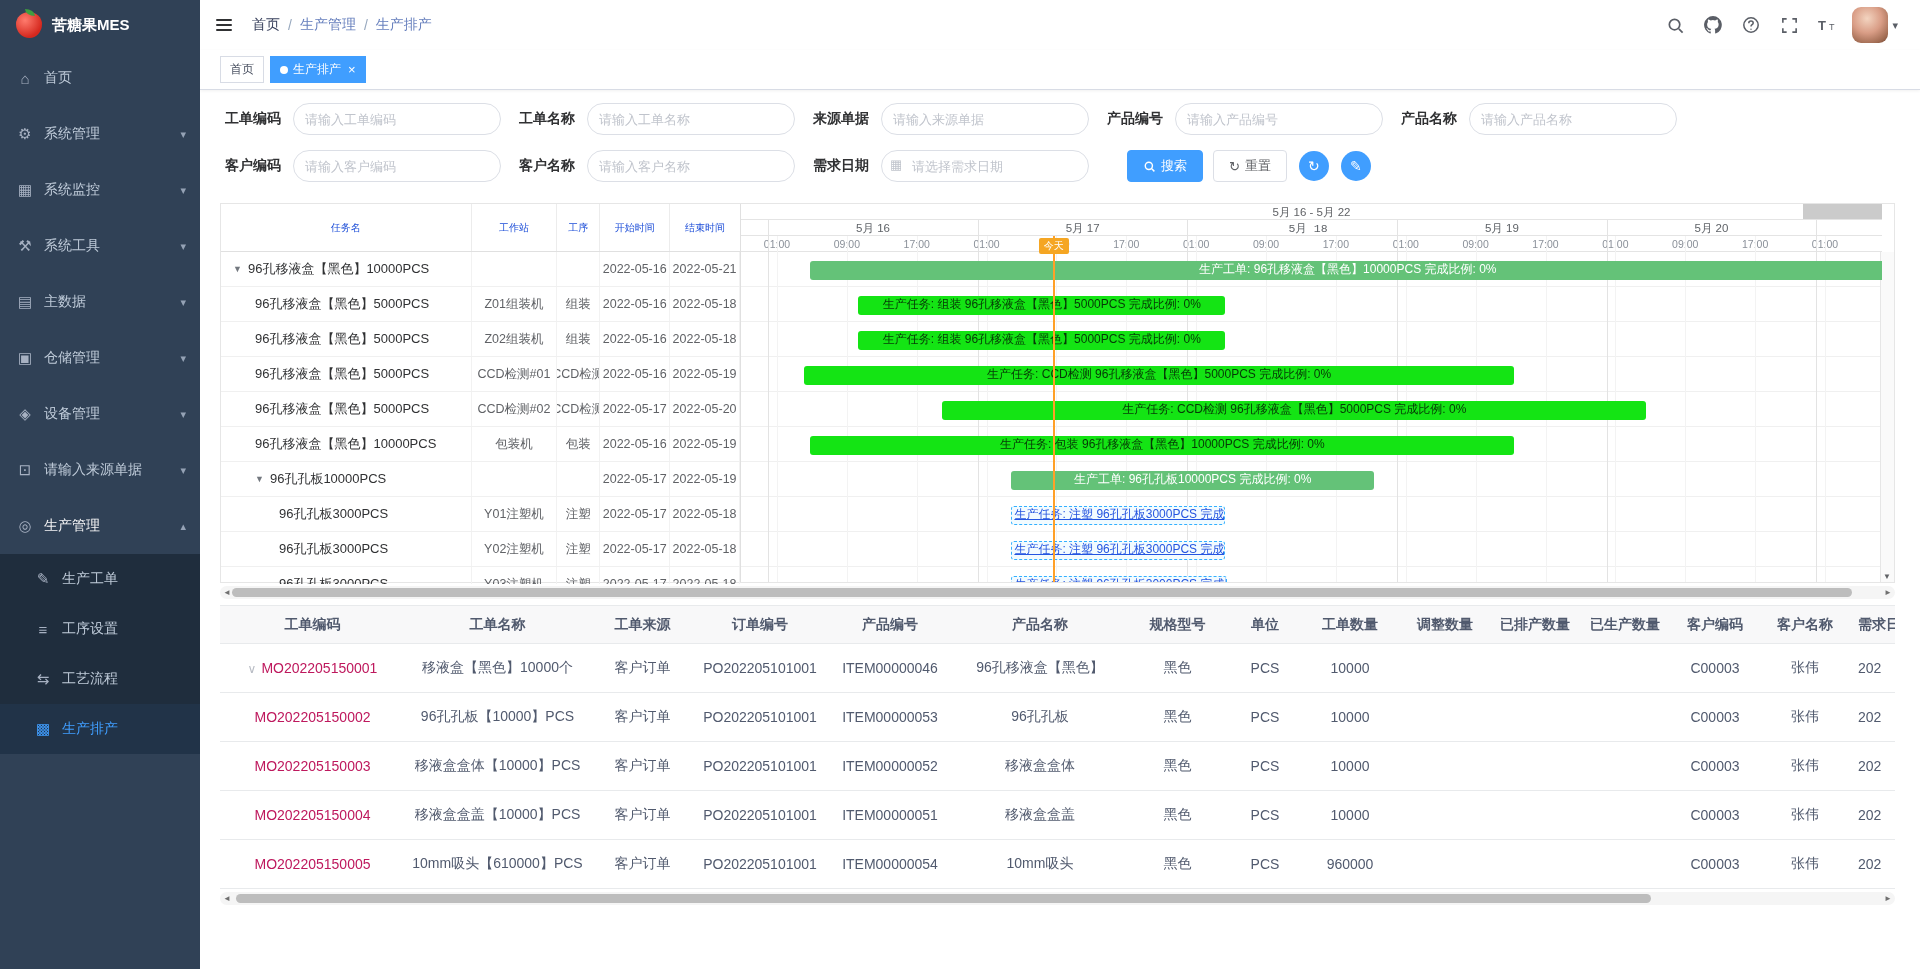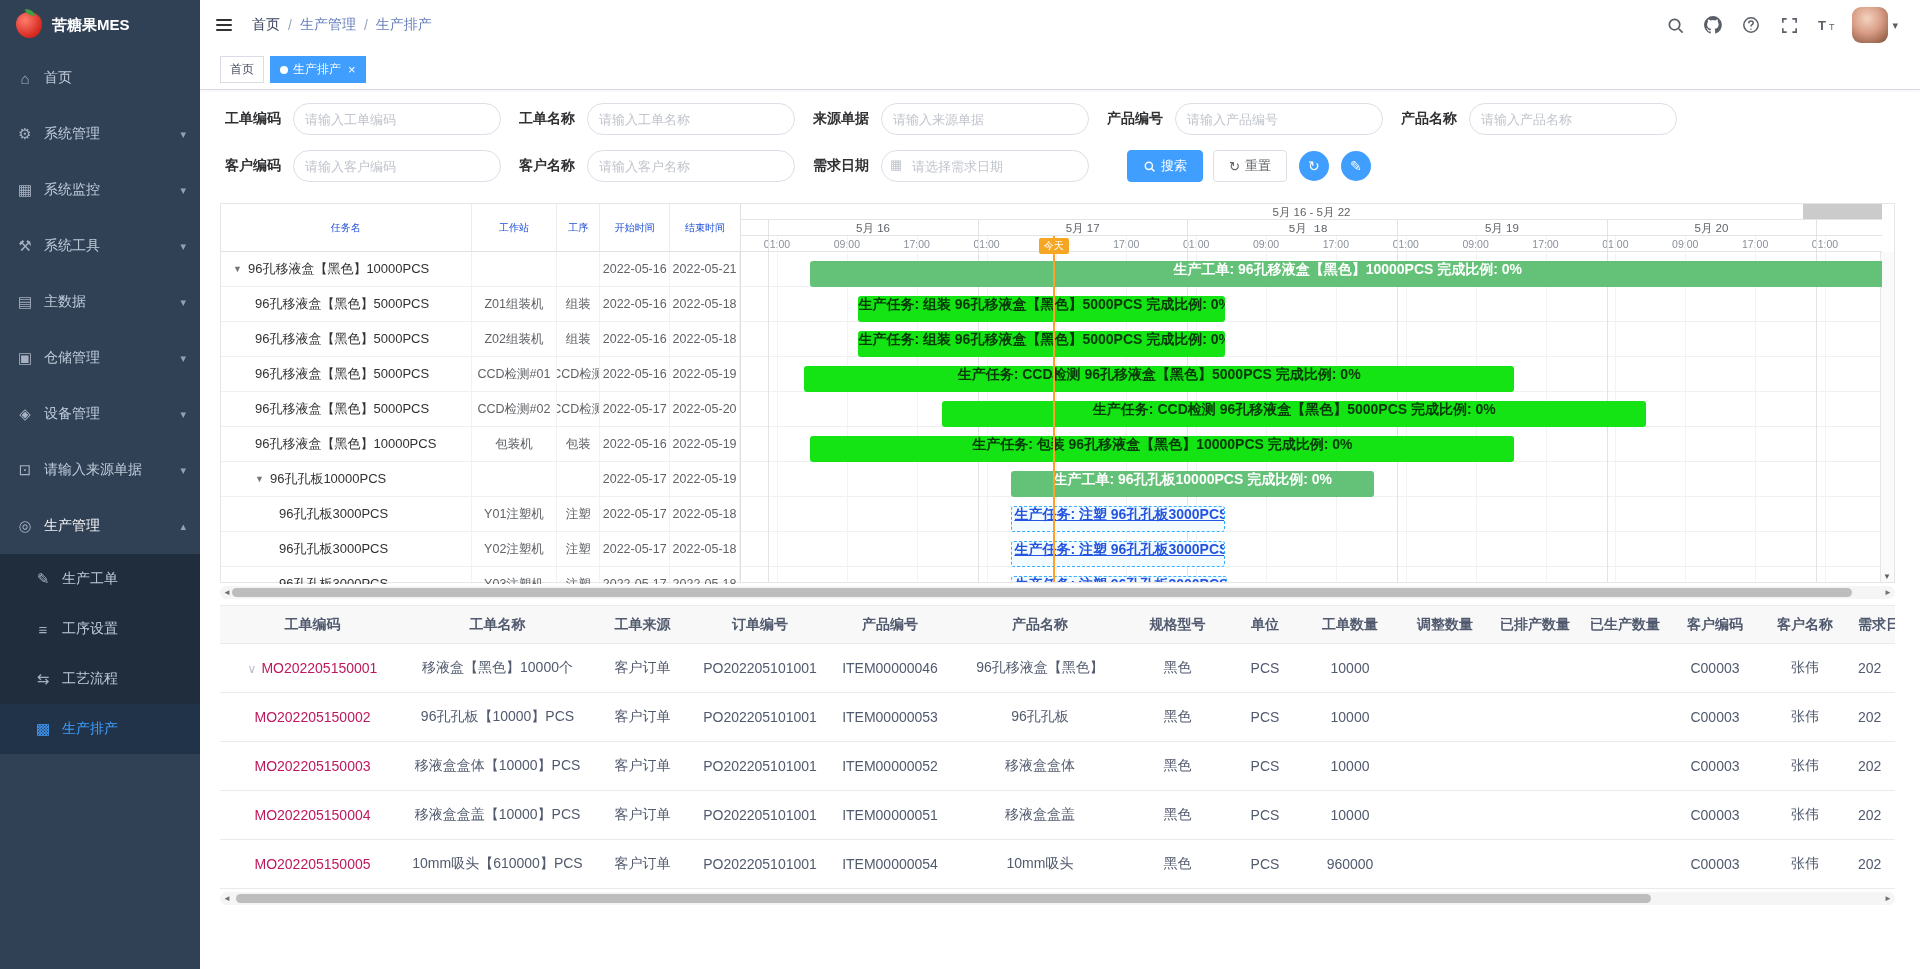--- a/index.html
+++ b/index.html
@@ -87,21 +87,21 @@
   .weekend-block { position:absolute; left:1062px; right:0; top:0; height:15px; background:#cbcbcb; }
   .tl-day-label { position:absolute; top:1px; transform:translateX(-50%); font-size:11.5px; color:#5f6368; white-space:nowrap; }
   .tl-hour-label { position:absolute; top:2px; transform:translateX(-50%); font-size:10.5px; color:#8a9099; white-space:nowrap; }
   .tl-body { position:relative; height:332px;
     background:repeating-linear-gradient(to bottom, transparent 0 34px, #f0f0f0 34px 35px); }
   .v-day { position:absolute; top:16px; bottom:0; width:1px; background:#e3e3e3; }
   .v-hour { position:absolute; top:32px; bottom:0; width:1px; background:#f3f3f3; }
   .today-line { position:absolute; top:32px; bottom:0; width:2px; background:#ffa028; z-index:3; }
   .today-label { position:absolute; top:34px; transform:translateX(-50%); background:#f5a623; color:#fff;
     font-size:10px; padding:1px 5px; border-radius:2px; z-index:4; white-space:nowrap; }
-  .bar { position:absolute; height:26px; border-radius:3px; font-size:14px; font-weight:bold; line-height:17px;
+  .bar { position:absolute; height:19px; border-radius:3px; font-size:12px; font-weight:normal; line-height:17px;
     text-align:center; white-space:nowrap; overflow:hidden; cursor:pointer; z-index:2; }
   .bar.workorder { background:#64c278; color:#fff; }
   .bar.task { background:#14e414; color:#063906; }
   .bar.selected { background:#f2fbff; border:1px dashed #33b0ff; color:#2555e0; text-decoration:underline;
     line-height:15px; text-align:left; padding-left:2px; }
   .g-vscroll { position:absolute; right:0; top:48px; bottom:0; width:14px; background:#fafafa; border-left:1px solid #e6e6e6; }
   .g-vs-arrow { position:absolute; bottom:1px; left:2px; font-size:8px; color:#606266; cursor:pointer; }
 
   
   .hscroll { margin:3px 0 3px 20px; width:1675px; height:13px; position:relative; background:#f5f5f5; border-radius:7px; }

